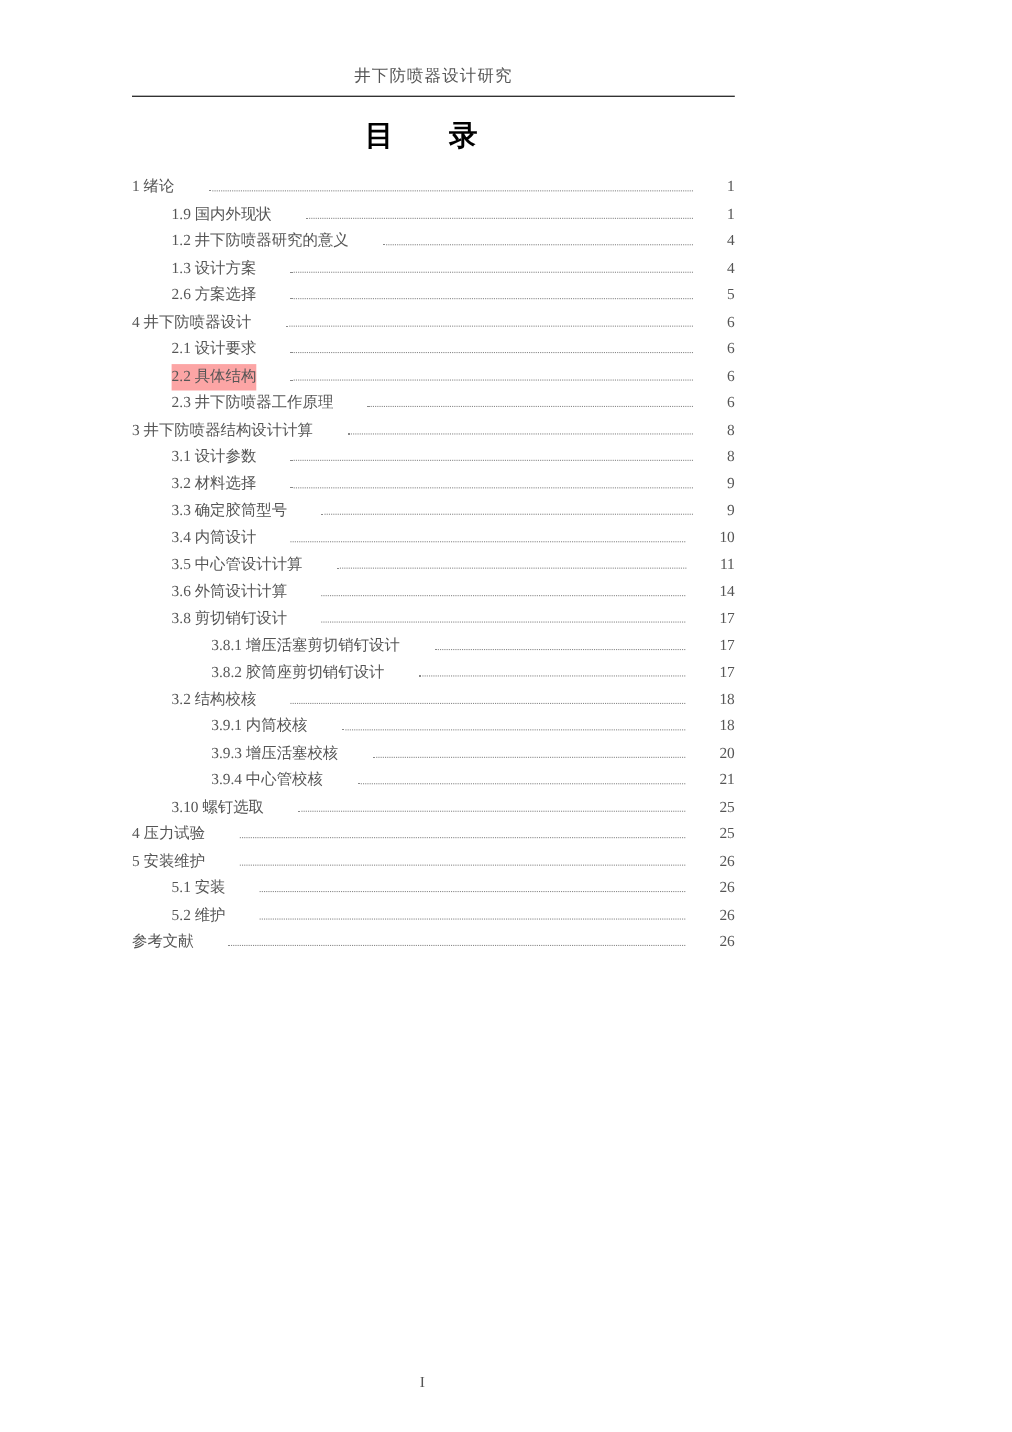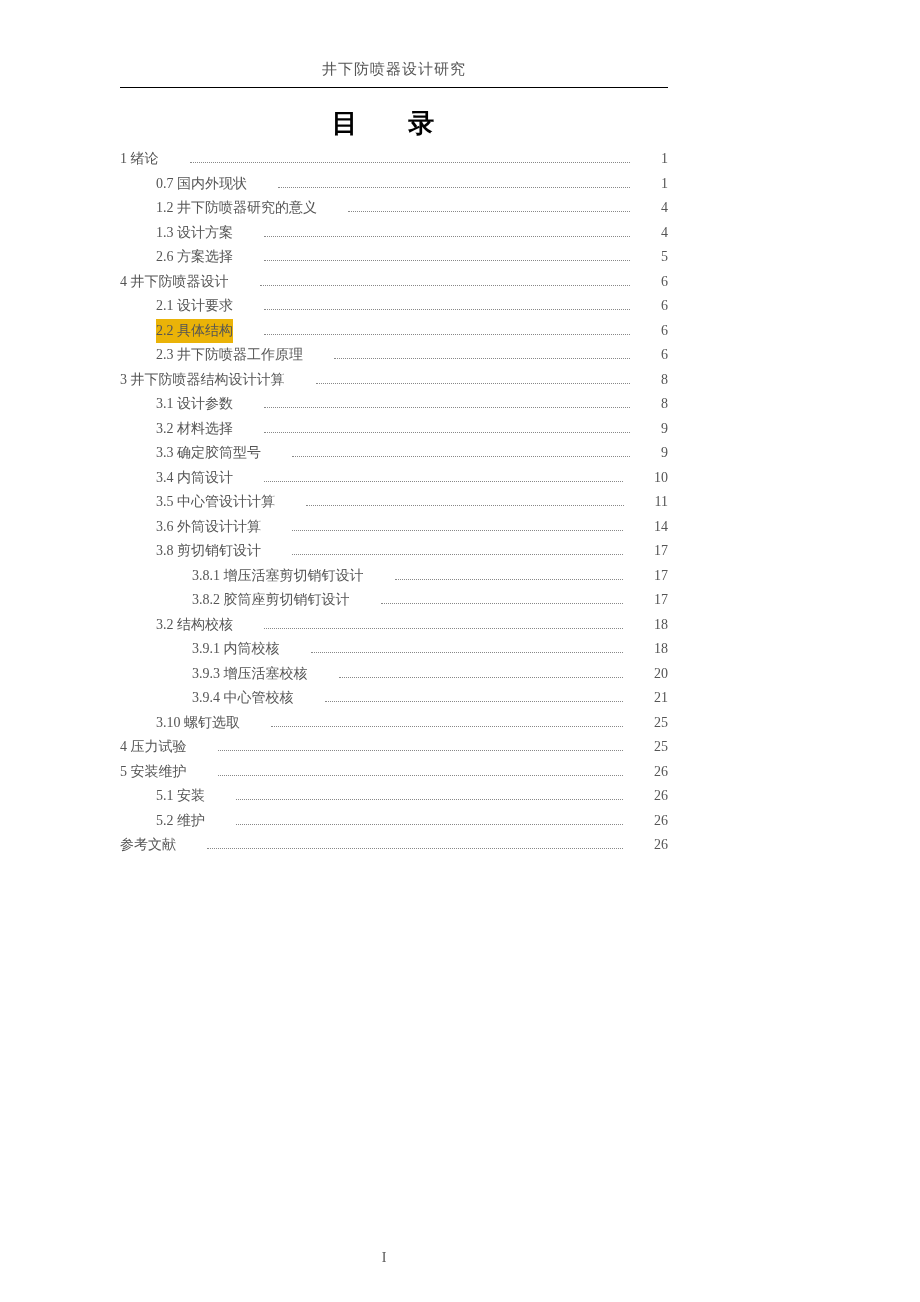--- a/index.html
+++ b/index.html
@@ -25,21 +25,21 @@
     border-bottom: 1.5px solid #000;
     margin-bottom: 18px;
     letter-spacing: 1px;
   }
   .toc-title {
     text-align: center;
     font-size: 26px;
     font-weight: bold;
     color: #000;
     letter-spacing: 22px;
-    margin: 10px 0 6px 0;
+    margin: 10px 0 18px 0;
   }
   .toc {
     font-size: 14px;
     line-height: 1.75;
     color: #555;
   }
   .toc-row {
     display: flex;
     align-items: baseline;
     white-space: nowrap;
@@ -50,21 +50,21 @@
     flex: 1 1 auto;
     border-bottom: 1.5px dotted #888;
     margin: 0 3px 4px 3px;
     min-width: 8px;
     height: 0.8em;
   }
   .toc-page { flex: 0 0 auto; }
   .lvl-0 { padding-left: 0; }
   .lvl-1 { padding-left: 36px; }
   .lvl-2 { padding-left: 72px; }
-  .hl { background: #eab308; }
+  .hl { background: #fca5a5; }
   .page-number {
     position: absolute;
     bottom: 36px;
     left: 0; right: 0;
     text-align: center;
     font-family: "Times New Roman", serif;
     font-size: 14px;
     color: #555;
   }
 </style>
@@ -74,21 +74,21 @@
 <div class="page">
   <div class="running-header">井下防喷器设计研究</div>
   <div class="toc-title">目  录</div>
   <div class="toc" id="toc">
       <div class="toc-row lvl-0">
         <span class="toc-text">1 绪论</span>
         <span class="dots"></span>
         <span class="toc-page">1</span>
       </div>
       <div class="toc-row lvl-1">
-        <span class="toc-text">0.7 国内外现状</span>
+        <span class="toc-text">1.9 国内外现状</span>
         <span class="dots"></span>
         <span class="toc-page">1</span>
       </div>
       <div class="toc-row lvl-1">
         <span class="toc-text">1.2 井下防喷器研究的意义</span>
         <span class="dots"></span>
         <span class="toc-page">4</span>
       </div>
       <div class="toc-row lvl-1">
         <span class="toc-text">1.3 设计方案</span>

